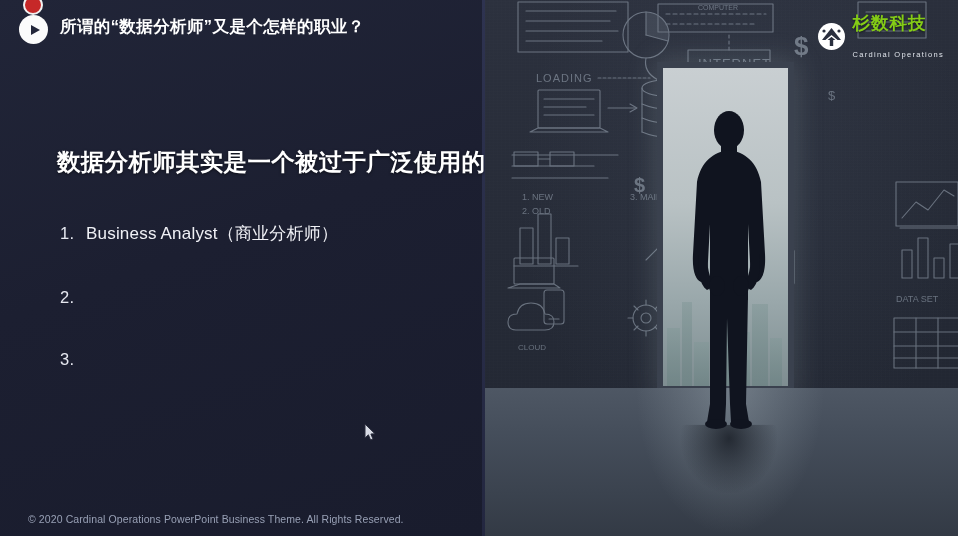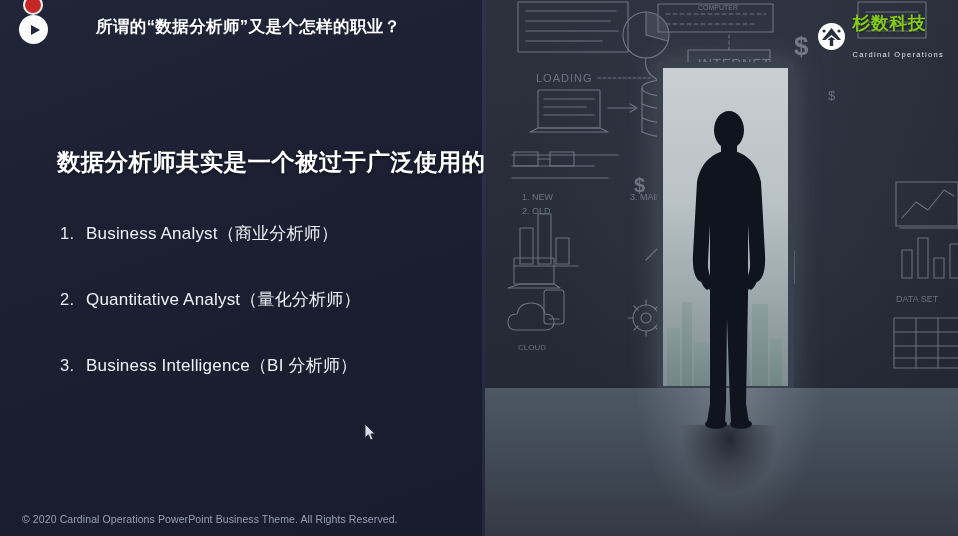--- a/index.html
+++ b/index.html
@@ -71,21 +71,20 @@
   
   .header-title {
     position: absolute;
     left: 60px; top: 16px;
     font-size: 16.5px;
     font-weight: bold;
     color: #ffffff;
     letter-spacing: 0.4px;
     white-space: nowrap;
     z-index: 20;
-    margin-left: 36px;
   }
 
   
   .main-heading {
     position: absolute;
     left: 57px; top: 146px;
     font-size: 23.5px;
     font-weight: bold;
     color: #ffffff;
     letter-spacing: 0.3px;
@@ -125,21 +124,21 @@
   
   .cursor {
     position: absolute;
     left: 364px; top: 423px;
     z-index: 40;
   }
 
   
   .footer {
     position: absolute;
-    left: 22px; bottom: 11px;
+    left: 28px; bottom: 11px;
     font-size: 10.5px;
     color: #98a0b5;
     letter-spacing: 0.1px;
     z-index: 20;
   }
 
   
   .right-image {
     position: absolute;
     left: 485px; top: 0;
@@ -266,25 +265,23 @@
 
     <div class="main-heading">数据分析师其实是一个被过于广泛使用的名称。</div>
 
     <div class="bullet-list">
       <div class="bullet-item">
         <span class="bullet-num">1.</span>
         <span class="bullet-text">Business Analyst（商业分析师）</span>
       </div>
       <div class="bullet-item">
         <span class="bullet-num">2.</span>
-        <span class="bullet-text">Quantitative Analyst（量化分析师）</span>
       </div>
       <div class="bullet-item">
         <span class="bullet-num">3.</span>
-        <span class="bullet-text">Business Intelligence（BI 分析师）</span>
       </div>
     </div>
 
     <div class="footer">© 2020 Cardinal Operations PowerPoint Business Theme. All Rights Reserved.</div>
   </div>
 
   <div class="cursor">
     <svg width="13" height="19" viewBox="0 0 13 19">
       <path d="M1 1 L1 15 L4.4 11.8 L6.6 17 L9 16 L6.9 11 L11 10.8 Z" fill="#d9dce6" stroke="#2a2d3d" stroke-width="1"></path>
     </svg>

